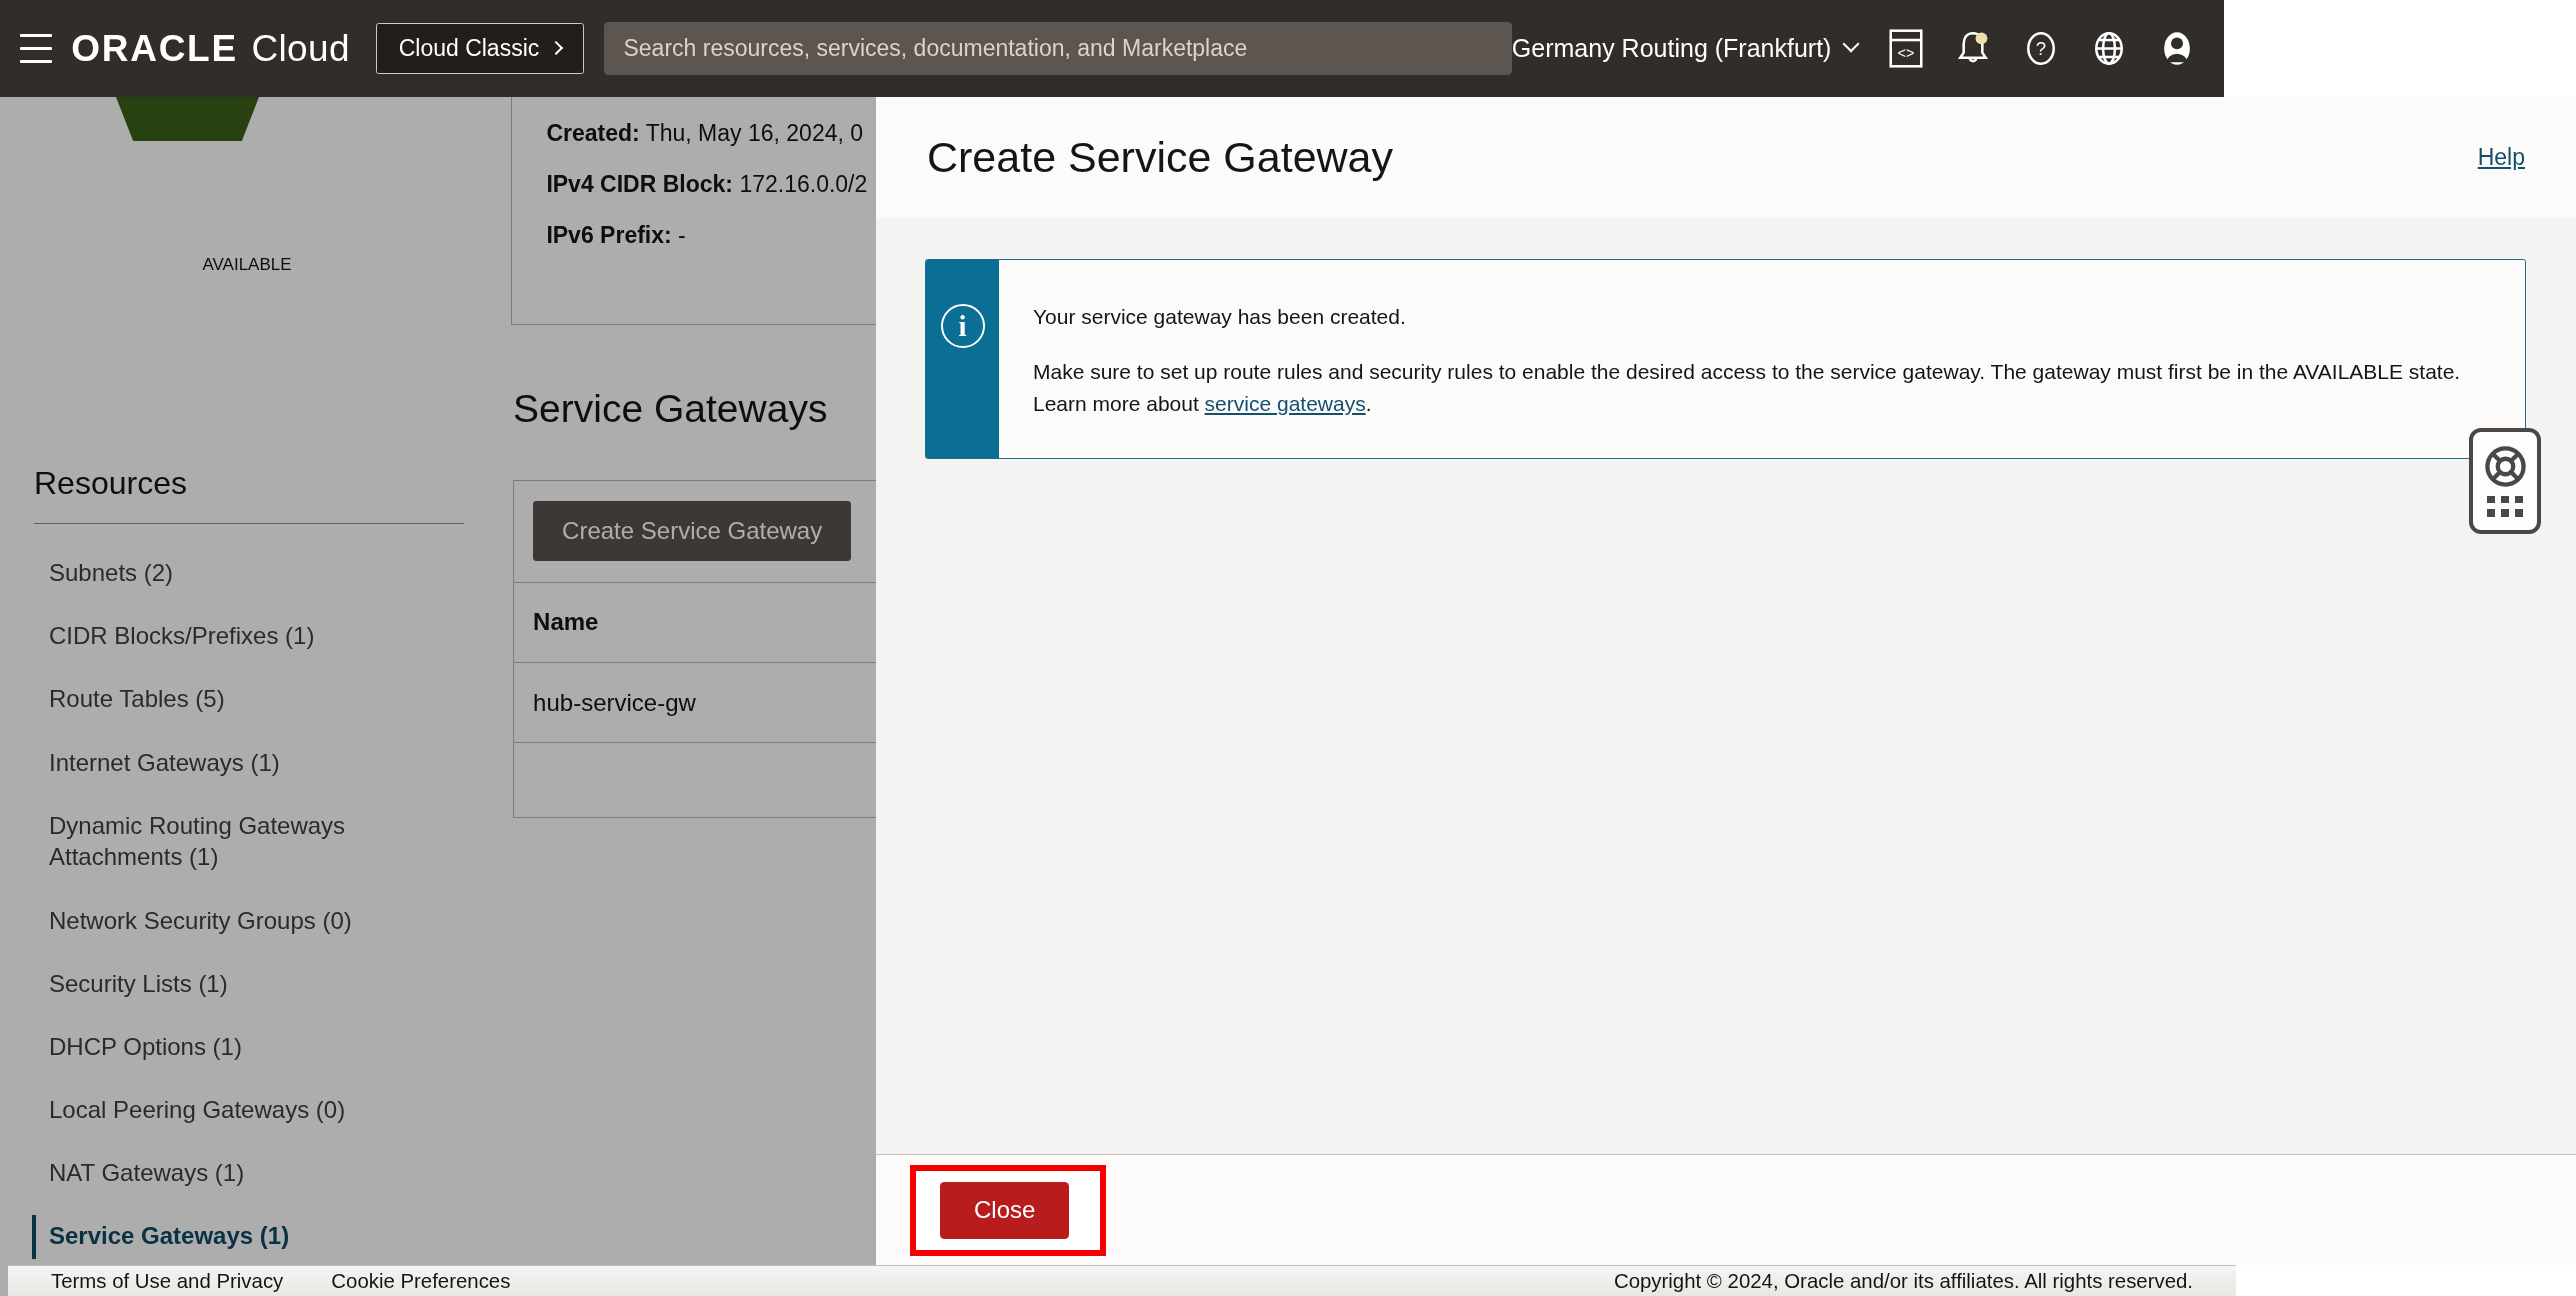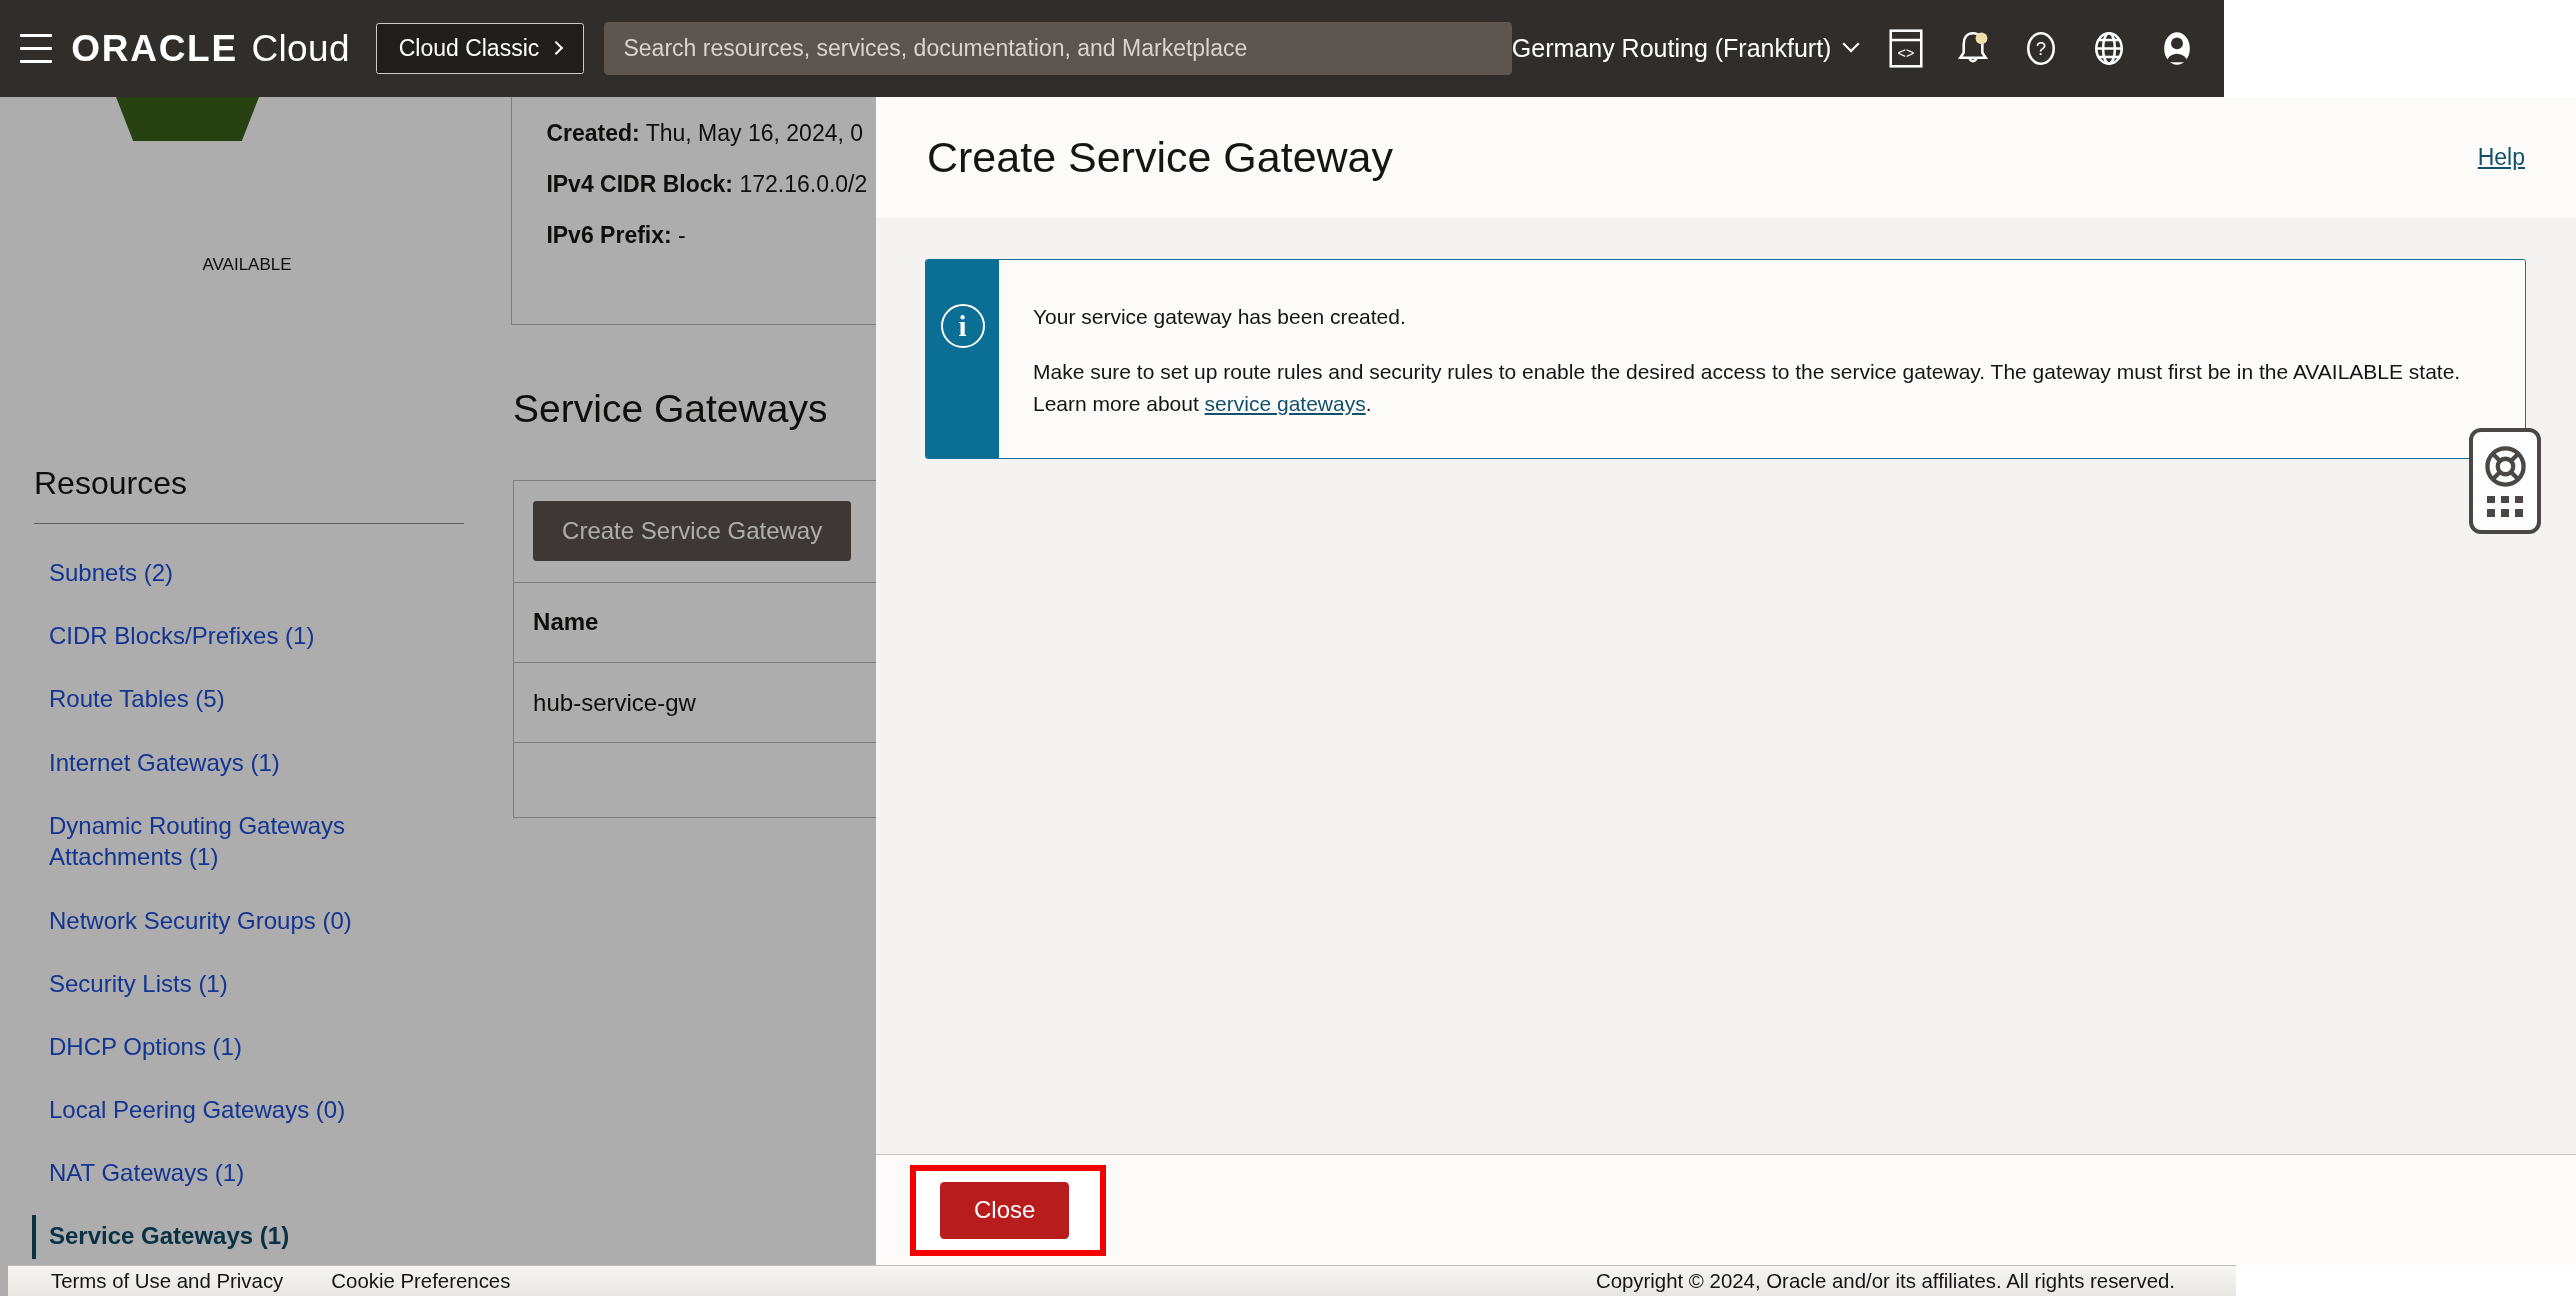--- a/index.html
+++ b/index.html
@@ -120,21 +120,21 @@
   .res-rule {
     position: absolute; left: 34px; top: 426px;
     width: 430px; height: 0.9px; background: #8c8c8c;
   }
   .res-list { position: absolute; left: 0; top: 460px; width: 494px; }
   .res-item {
     display: block;
     padding: 0 0 0 49px;
     font-size: 24px;
     line-height: 1.32;
-    color: #1d4ed8;
+    color: #404040;
     margin-bottom: 31.5px;
     cursor: pointer;
     position: relative;
   }
   .res-item.active {
     font-weight: 700;
     color: #0f4a66;
   }
   .res-item.active::before {
     content: ""; position: absolute;
@@ -286,21 +286,21 @@
     position: absolute; left: 8px; top: 1265px;
     width: 2228px; height: 31.5px;
     background: linear-gradient(#f6f5f4, #e8e6e3);
     border-top: 0.9px solid #c0bcb8;
     display: flex; align-items: center;
     font-size: 20.4px; color: #161513;
     z-index: 80;
   }
   .foot-left { margin-left: 43px; display: flex; gap: 48px; }
   .foot-left span { cursor: pointer; }
-  .foot-right { margin-left: auto; margin-right: 61px; }
+  .foot-right { margin-left: auto; margin-right: 43px; }
 </style>
 </head>
 <body>
 
 <div id="topnav">
   <div class="hamburger">
     <span></span>
     <span></span>
     <span></span>
   </div>

